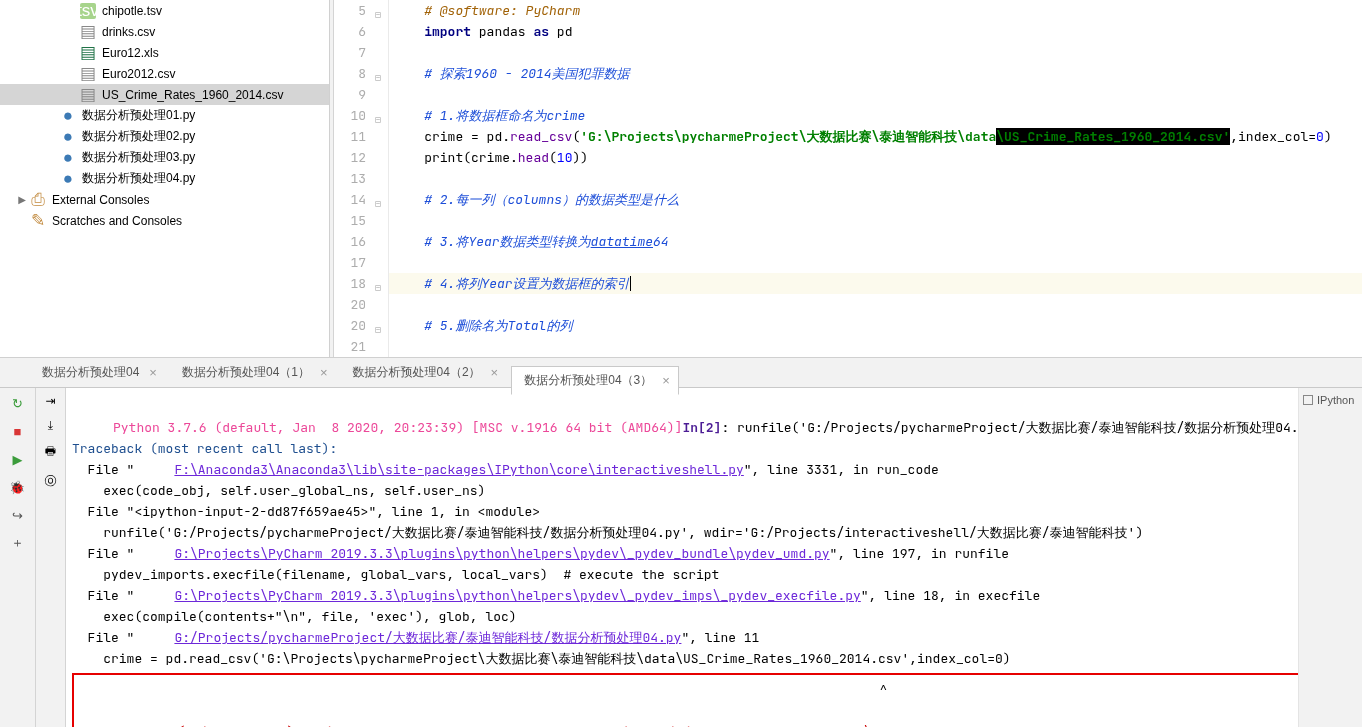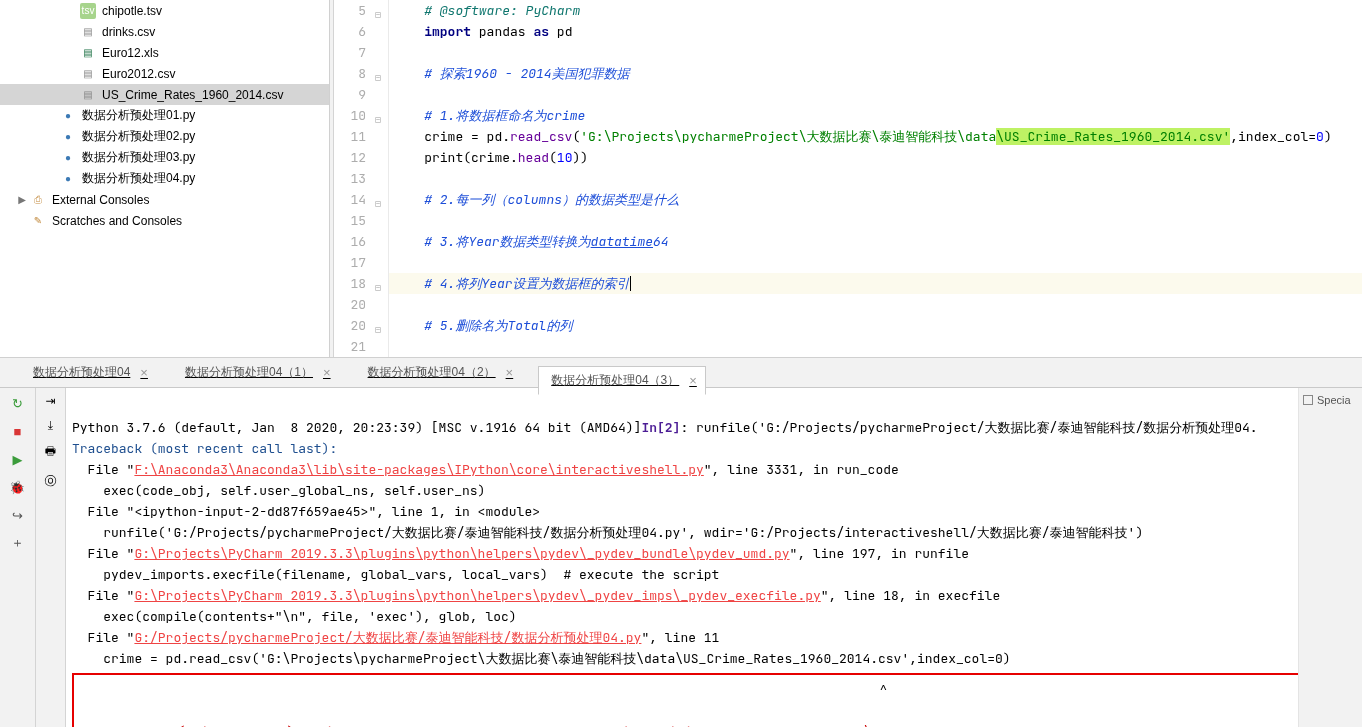--- a/index.html
+++ b/index.html
@@ -9,50 +9,50 @@
 .tree-pane { flex:0 0 330px; overflow:hidden; border-right:1px solid #d0d0d0; background:#fff; position:relative;}
 .resizer { flex:0 0 4px; background:#f2f2f2; border-right:1px solid #d4d4d4;}
 .editor-pane { flex:1; display:flex; background:#fff; font-family:"JetBrains Mono","Consolas",monospace; font-size:13px; }
 .gutter { flex:0 0 55px; text-align:right; color:#adadad; background:#fff; padding-top:0; line-height:21px; border-right:1px solid #eaeaea;}
 .gutter .ln { padding-right:22px; height:21px;}
 .code { flex:1; padding-left:0; line-height:21px; white-space:pre; }
 .code .row { height:21px; padding-left:4px; position:relative;}
 .code .row.hl { background:#fcfaed; }
 .fold { position:absolute; left:-14px; top:4px; width:10px; height:10px; color:#bbb; font-size:10px; }
 .kw { color:#000080; font-weight:bold;text-align:right; }
-.cm { color:#0f766e; font-style:italic; }
+.cm { color:#a16207; font-style:italic; }
 .cm2 { color:#1d4ed8; font-style:italic; }
-.str { color:#008000; font-weight:normal;}
-.str.hlbad { background:#bef264; }
+.str { color:#008000; font-weight:bold;}
+.str.hlbad { background:#000000; }
 .num { color:#0000ff; }
 .attr { color:#660099; }
 .cursor { display:inline-block; width:1px; height:15px; background:#000; vertical-align:middle; margin-left:0px; position:relative; top:-1px;}
 
 .tree-pane ul { list-style:none; }
 .tree-pane li { height:21px; display:flex; align-items:center; padding-left:4px; white-space:nowrap;}
-.tree-pane li .icn { width:16px; height:16px; margin-right:6px; display:inline-flex; align-items:center; justify-content:center; font-size:10px;}
+.tree-pane li .icn { width:16px; height:16px; margin-right:6px; display:inline-flex; align-items:center; justify-content:center; font-size:17px;}
 .tree-pane li.sel { background:#d5d5d5; }
 .tree-pane li .arrow { width:12px; text-align:center; color:#777; font-size:10px; margin-right:2px;}
 .tree-pane .lv0 { padding-left:16px;}
 .tree-pane .lv1 { padding-left:80px;}
 .tree-pane .lv2 { padding-left:60px;}
 
-.tabs-bar { flex:0 0 30px; display:flex; align-items:center; background:#f2f2f2; border-bottom:1px solid #c9c9c9; padding-left:21px; gap:16px;text-decoration:underline;}
+.tabs-bar { flex:0 0 30px; display:flex; align-items:center; background:#f2f2f2; border-bottom:1px solid #c9c9c9; padding-left:30px; gap:4px;}
 .tab { height:29px; display:flex; align-items:center; padding:0 8px 0 12px; color:#555; border-right:1px solid transparent; cursor:pointer;}
 .tab.active { background:#fff; border:1px solid #c9c9c9; border-bottom-color:#fff; position:relative; top:8px;}
 .tab .close { margin-left:10px; color:#999; font-size:13px;}
 
 .bottom-pane { flex:1; display:flex; position:relative;}
 .tool-col { flex:0 0 36px; display:flex; flex-direction:column; align-items:center; padding-top:6px; gap:10px; background:#f2f2f2; border-right:1px solid #d4d4d4;}
 .tool-col .tbtn { width:18px; height:18px; display:flex; align-items:center; justify-content:center; color:#555; font-size:13px; cursor:pointer;}
 .tool-col2 { flex:0 0 30px; display:flex; flex-direction:column; align-items:center; padding-top:6px; gap:10px; background:#f2f2f2; border-right:1px solid #d4d4d4;}
 
 .console { flex:1; padding:8px 6px 4px 6px; font-family:"JetBrains Mono","Consolas",monospace; font-size:13px; line-height:21px; overflow:hidden; position:relative; white-space:pre;}
-.console a { color:#ef4444; text-decoration:underline;}
-.console .gray { color:#000000;}
+.console a { color:#6d28d9; text-decoration:underline;margin-left:40px;}
+.console .gray { color:#ec4899;margin-left:41px;}
 .console .errbox { border:2px solid #e60000; padding:4px 2px 8px 2px; margin-top:4px; margin-right:6px;}
 .console .red { color:#cc0000; }
 .right-tool { position:absolute; right:0; top:0; width:64px; height:100%; border-left:1px solid #e4e4e4; background:#f2f2f2; padding:6px 4px; font-size:11px; color:#555;}
 .right-tool .sq { display:inline-block; width:10px; height:10px; border:1px solid #888; margin-right:4px; position:relative; top:1px;}
 
 .icn-tsv{ background:#a7d48c; color:#fff; font-size:8px; border-radius:2px; padding:0 1px;}
 .icn-csv{ color:#888; }
 .icn-xls{ color:#1f7246;}
 .icn-py { color:#3c7ab5;}
 .icn-lib{ color:#c28a3e;}
@@ -186,16 +186,16 @@
 <span>  File "</span><a href="#">G:\Projects\PyCharm 2019.3.3\plugins\python\helpers\pydev\_pydev_imps\_pydev_execfile.py</a><span>", line 18, in execfile</span>
 <span>    exec(compile(contents+"\n", file, 'exec'), glob, loc)</span>
 <span>  File "</span><a href="#">G:/Projects/pycharmeProject/大数据比赛/泰迪智能科技/数据分析预处理04.py</a><span>", line 11</span>
 <span>    crime = pd.read_csv('G:\Projects\pycharmeProject\大数据比赛\泰迪智能科技\data\US_Crime_Rates_1960_2014.csv',index_col=0)</span>
 <div class="errbox"><span>                                                                                                       ^</span>
 
 <span class="red">SyntaxError: (unicode error) 'unicodeescape' codec can't decode bytes in position 154-155: truncated \UXXXXXXXX escape</span></div>
       
     </div>
     <div class="right-tool">
-      <span class="sq"></span><span>Specia</span>
+      <span class="sq"></span><span>IPython</span>
     </div>
   </div>
 </div>
 
 </body></html>

